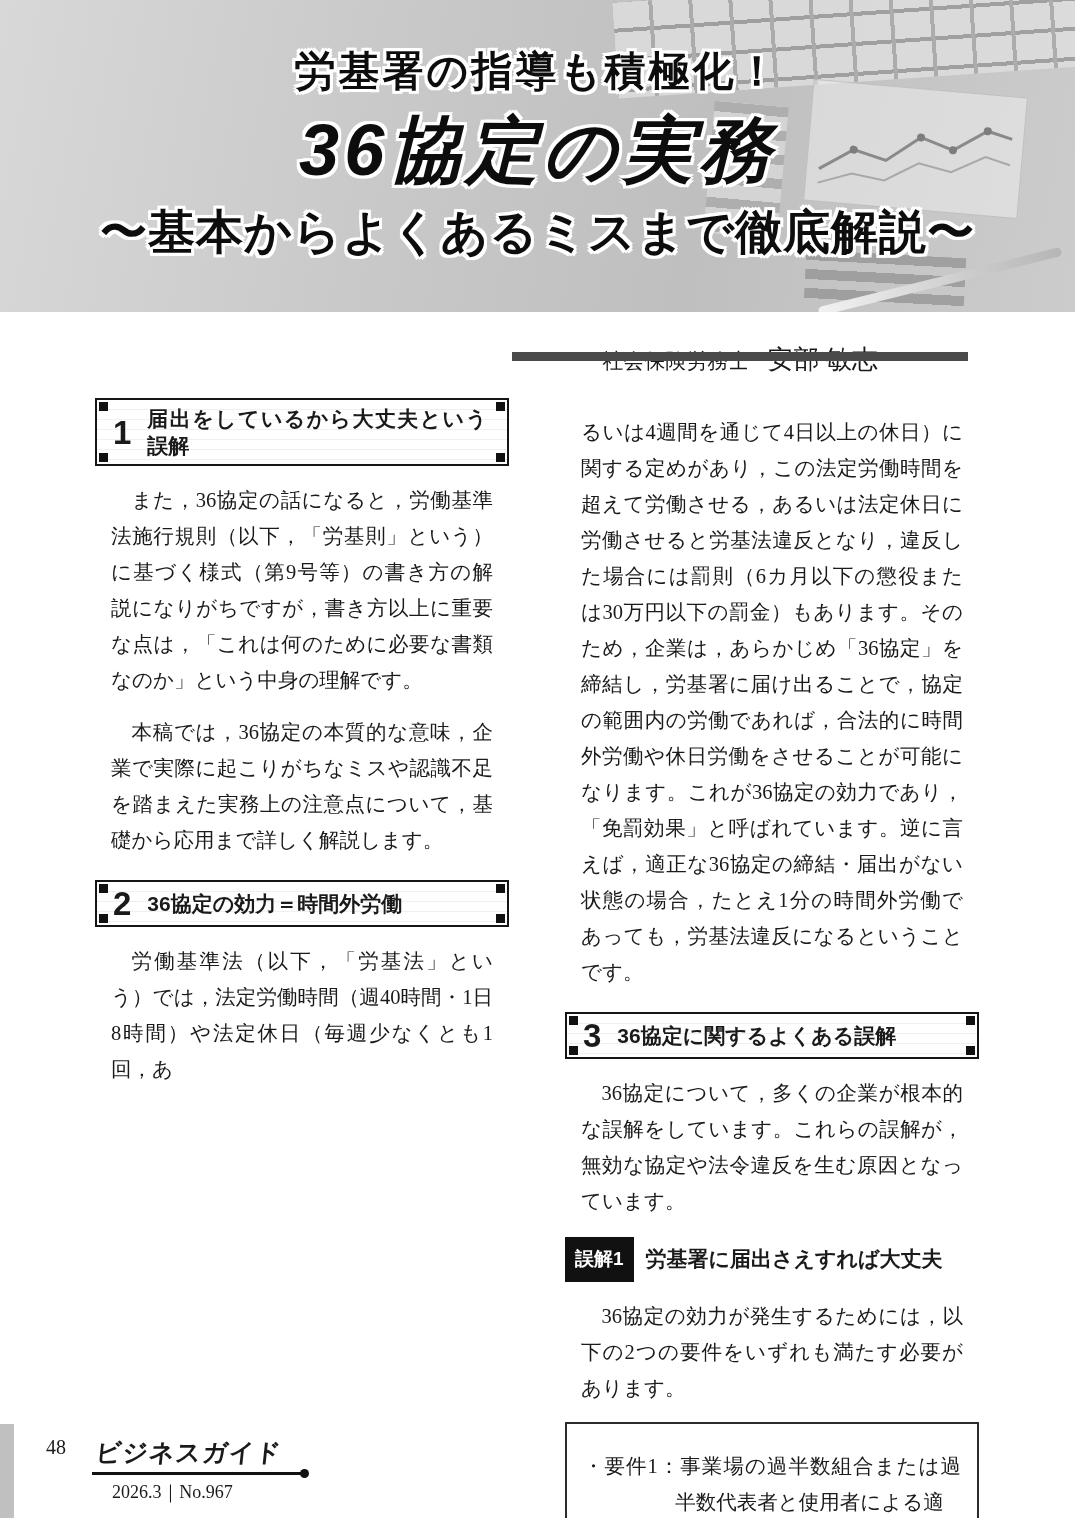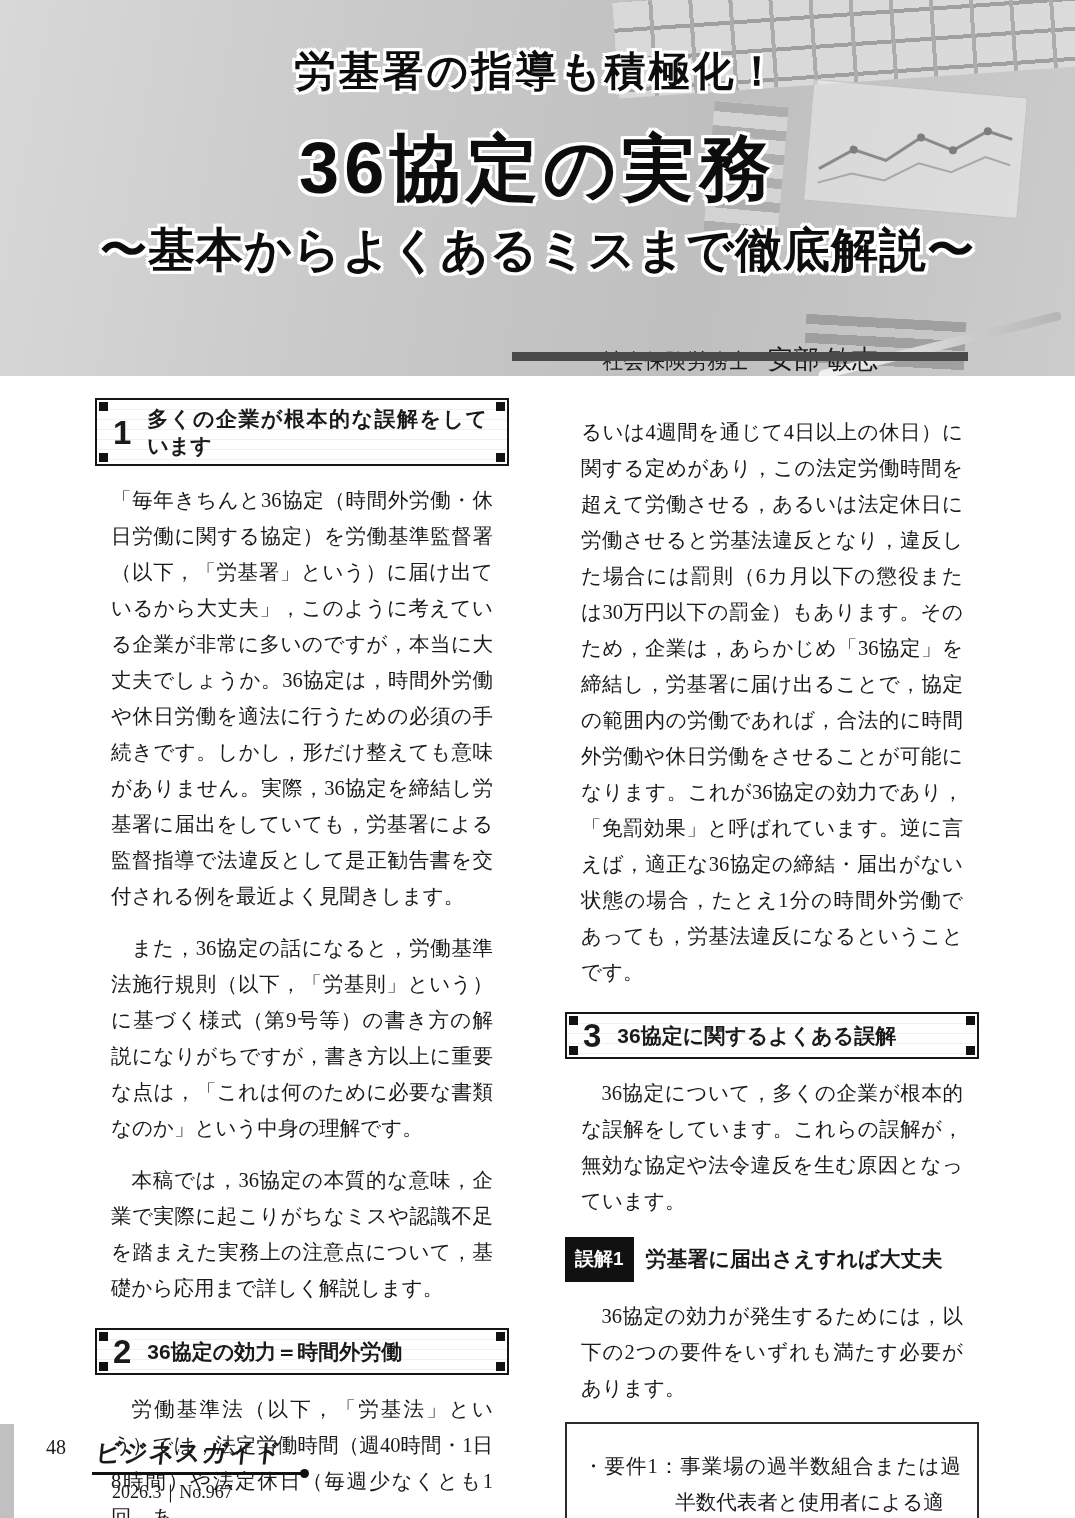--- a/index.html
+++ b/index.html
@@ -4,21 +4,21 @@
 <style>
   * { margin:0; padding:0; box-sizing:border-box; }
   html, body { width:1075px; height:1518px; }
   body {
     position:relative; overflow:hidden; background:#ffffff;
     font-family:"Liberation Serif", serif; color:#1a1a1a;
   }
 
   
   .header {
-    position:absolute; top:0; left:0; width:1075px; height:376px; overflow:hidden;
+    position:absolute; top:0; left:0; width:1075px; height:312px; overflow:hidden;
     background:linear-gradient(100deg,#d8d8d8 0%,#c9c9c9 35%,#bfbfbf 65%,#cccccc 100%);
   }
   .keyboard {
     position:absolute; top:-14px; right:-20px; width:480px; height:96px;
     transform:rotate(-4deg); opacity:.85; background-color:#dedede;
     background-image:
       repeating-linear-gradient(to right, transparent 0 36px, #a8a8a8 36px 40px),
       repeating-linear-gradient(to bottom, transparent 0 26px, #9a9a9a 26px 30px);
   }
   .chart-panel {
@@ -44,21 +44,21 @@
   .header-titles {
     position:absolute; top:44px; left:0; width:100%; text-align:center;
     font-family:"Liberation Sans", sans-serif; font-weight:bold; color:#0d0d0d;
   }
   .outline {
     text-shadow:
       -3px -3px 0 #fff, 3px -3px 0 #fff, -3px 3px 0 #fff, 3px 3px 0 #fff,
       -3px 0 0 #fff, 3px 0 0 #fff, 0 -3px 0 #fff, 0 3px 0 #fff;
   }
   .kicker   { font-size:41px; letter-spacing:3px; }
-  .main-title { font-size:72px; letter-spacing:5px; margin-top:22px; }
+  .main-title { font-size:72px; letter-spacing:5px; margin-top:4px;font-style:italic; }
   .subtitle { font-size:47px; letter-spacing:1px; margin-top:2px; }
 
   
   .byline { position:absolute; top:316px; left:512px; width:456px; text-align:center; white-space:nowrap;margin-top:26px; }
   .byline .role { font-size:21px; }
   .byline .name { font-size:26px; margin-left:14px; }
   .byline-bar { position:absolute; top:352px; left:512px; width:456px; height:9px; background:#4a4a4a; }
 
   
   .columns { position:absolute; top:398px; left:95px; width:884px; display:flex; gap:56px; }
@@ -138,23 +138,22 @@
 
   <main class="columns">
 
     <section class="col">
       <div class="sec-head">
         <span class="sq tl"></span>
         <span class="sq bl"></span>
         <span class="sq tr"></span>
         <span class="sq br"></span>
         <span class="sec-num">1</span>
-        <span class="sec-title">多くの企業が根本的な誤解をしています</span>
-      </div>
-      <p class="para">「毎年きちんと36協定（時間外労働・休日労働に関する協定）を労働基準監督署（以下，「労基署」という）に届け出ているから大丈夫」，このように考えている企業が非常に多いのですが，本当に大丈夫でしょうか。36協定は，時間外労働や休日労働を適法に行うための必須の手続きです。しかし，形だけ整えても意味がありません。実際，36協定を締結し労基署に届出をしていても，労基署による監督指導で法違反として是正勧告書を交付される例を最近よく見聞きします。</p>
+        <span class="sec-title">届出をしているから大丈夫という誤解</span>
+      </div>
       <p class="para indent">また，36協定の話になると，労働基準法施行規則（以下，「労基則」という）に基づく様式（第9号等）の書き方の解説になりがちですが，書き方以上に重要な点は，「これは何のために必要な書類なのか」という中身の理解です。</p>
       <p class="para indent">本稿では，36協定の本質的な意味，企業で実際に起こりがちなミスや認識不足を踏まえた実務上の注意点について，基礎から応用まで詳しく解説します。</p>
 
       <div class="sec-head mt">
         <span class="sq tl"></span>
         <span class="sq bl"></span>
         <span class="sq tr"></span>
         <span class="sq br"></span>
         <span class="sec-num">2</span>
         <span class="sec-title">36協定の効力＝時間外労働</span>

